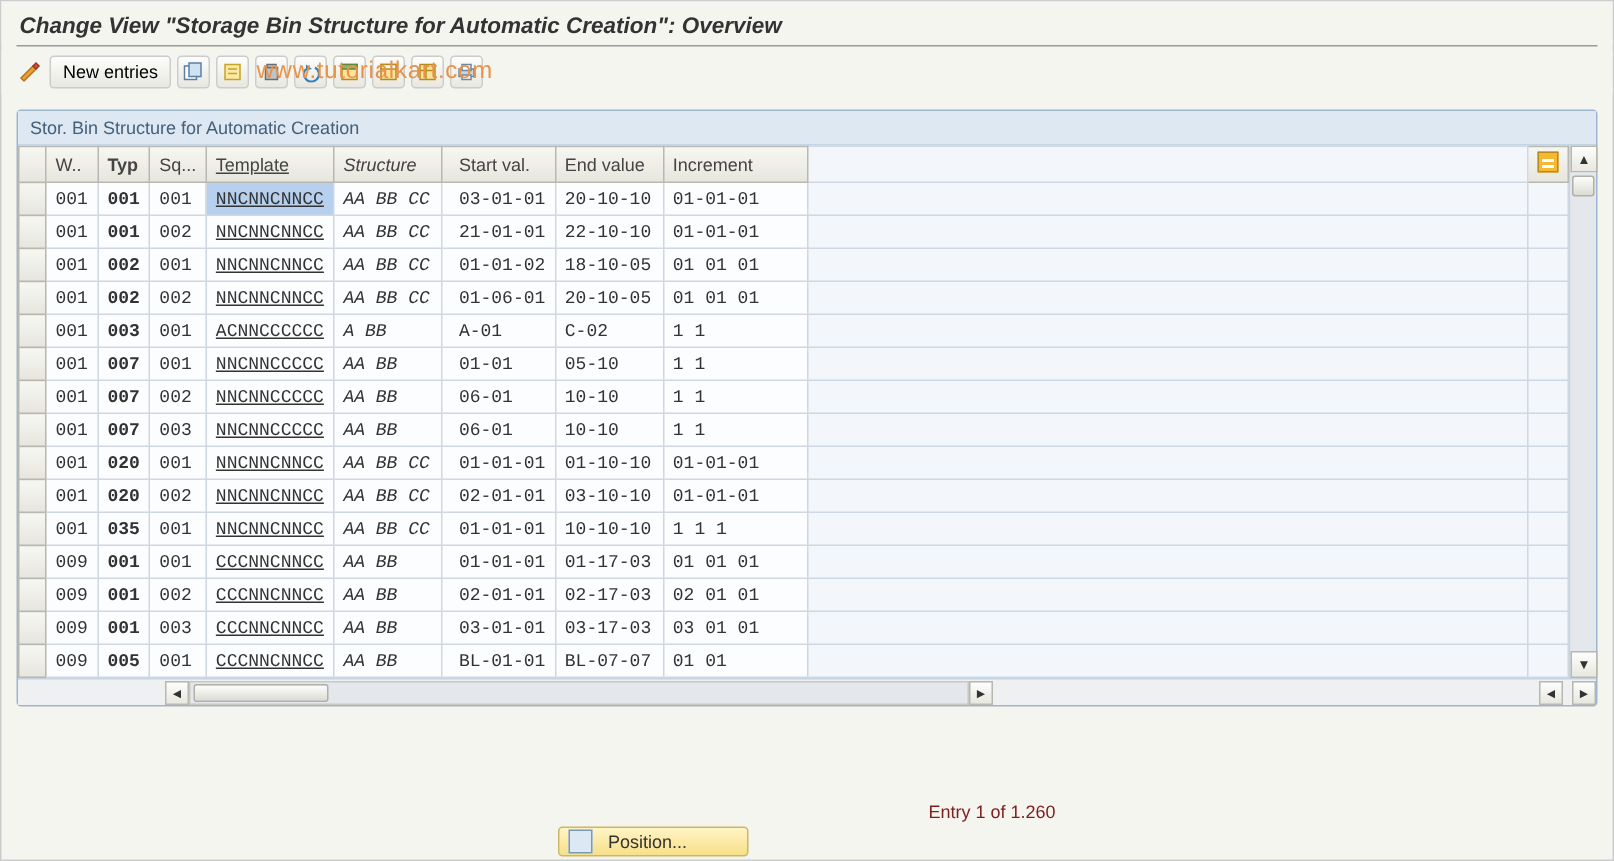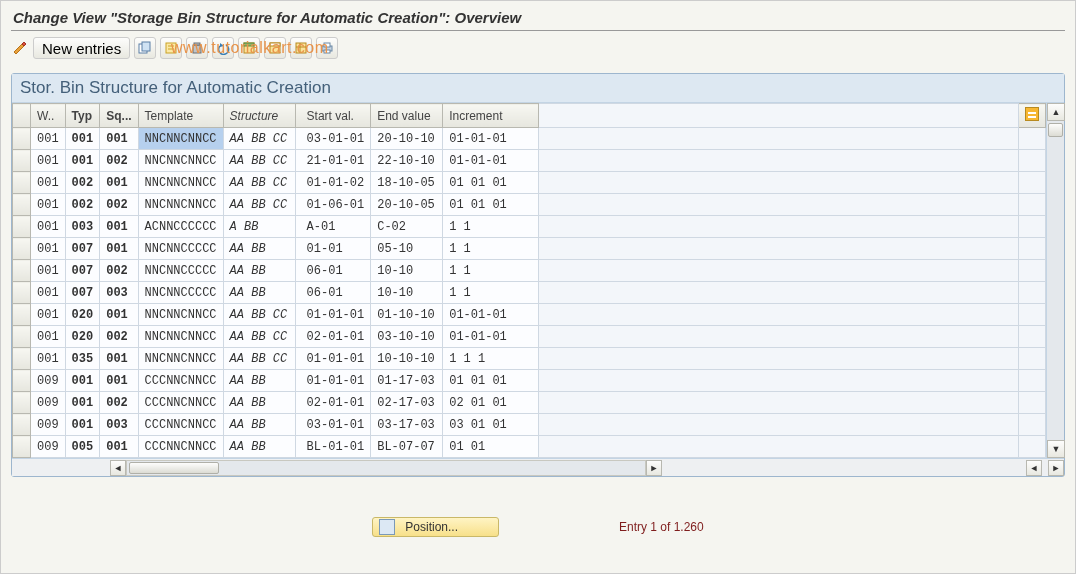--- a/index.html
+++ b/index.html
@@ -3,46 +3,46 @@
 <meta charset="utf-8">
 <style>
   * { box-sizing: border-box; }
   html,body { margin:0; padding:0; font-family: Arial, sans-serif; font-size:12px; color:#333; background:#fff; }
   .container { width:1076px; height:574px; position:relative; background:#f5f5f0; border:1px solid #ccc; }
   .titlebar { padding:8px 12px 4px 12px; font-size:15px; font-weight:bold; font-style:italic; color:#333; background:#f5f5f0; }
   .titlebar-underline { height:1px; background:#999; margin:0 10px 2px 10px; }
   .toolbar { display:flex; align-items:center; gap:4px; padding:4px 10px; background:#f5f5f0; }
   .tool-btn { width:22px; height:22px; display:flex; align-items:center; justify-content:center; border:1px solid #ccc; background:linear-gradient(#fdfdfc,#e8e8e0); border-radius:3px; cursor:pointer; font-size:12px; }
   .tool-btn.pencil { border:none; background:none; width:18px; }
-  .new-entries { height:22px; padding:0 8px; border:1px solid #ccc; background:linear-gradient(#fdfdfc,#e8e8e0); border-radius:3px; cursor:pointer; display:flex; align-items:center; font-size:15px; }
+  .new-entries { height:22px; padding:0 8px; border:1px solid #ccc; background:linear-gradient(#fdfdfc,#e8e8e0); border-radius:3px; cursor:pointer; display:flex; align-items:center; font-size:12px; }
   .watermark { position:absolute; left:170px; top:38px; font-size:16px; color:#e8934a; font-weight:500; letter-spacing:0.5px; pointer-events:none; }
   .panel { margin:10px; border:1px solid #9db6ce; background:#eef3f8; border-radius:3px; }
-  .panel-title { padding:4px 8px; font-size:17px; color:#44607a; background:#dde8f2; border-bottom:1px solid #c3d4e4; }
+  .panel-title { padding:4px 8px; font-size:12px; color:#44607a; background:#dde8f2; border-bottom:1px solid #c3d4e4; }
   .table-wrap { position:relative; display:flex; }
   .table-scroll { flex:1; overflow:hidden; }
   table { border-collapse:collapse; width:100%; font-size:12px; }
   th { background:linear-gradient(#f7f7f2,#e6e6de); border:1px solid #b8b8b0; padding:3px 6px; text-align:left; font-weight:normal; color:#444; height:22px; white-space:nowrap; }
   td { border:1px solid #cfd8e2; padding:2px 6px; background:#fcfdff; height:22px; white-space:nowrap; font-family: "Courier New", monospace; font-size:12px; color:#333; }
   td.rowsel { background:linear-gradient(#f7f7f2,#e6e6de); border:1px solid #b8b8b0; width:18px; }
   td.sel { background:#b6d0ee; }
   th.config-col, td.config-col { width:24px; text-align:center; }
   .right-scroll { width:18px; background:#eef0f2; border-left:1px solid #c3d4e4; display:flex; flex-direction:column; }
   .sb-btn { width:18px; height:18px; border:1px solid #b8b8b0; background:linear-gradient(#fdfdfc,#e8e8e0); font-size:9px; display:flex; align-items:center; justify-content:center; cursor:pointer; }
   .sb-track { flex:1; background:#e4e8ec; position:relative; }
   .sb-thumb { position:absolute; left:1px; right:1px; top:2px; height:14px; background:linear-gradient(#fdfdfc,#dcdcd4); border:1px solid #b0b0a8; border-radius:2px; }
   .hscroll-row { display:flex; align-items:center; height:18px; background:#eef0f2; border-top:1px solid #c3d4e4; }
   .hscroll-row .sb-btn { height:16px; }
   .hscroll-track { flex:0 0 520px; height:16px; background:#e4e8ec; position:relative; border:1px solid #c8c8c0; margin:0 0px; }
   .hscroll-thumb { position:absolute; top:1px; bottom:1px; left:2px; width:90px; background:linear-gradient(#fdfdfc,#dcdcd4); border:1px solid #b0b0a8; border-radius:2px; }
   .footer { display:flex; align-items:center; justify-content:center; gap:120px; padding:30px 0 20px 0; }
-  .pos-btn { display:flex; align-items:center; gap:10px; height:20px; padding:0 40px 0 6px; background:linear-gradient(#fff4c4,#f7e08a); border:1px solid #c9b868; border-radius:3px; cursor:pointer; font-size:12px; color:#333; }
+  .pos-btn { display:flex; align-items:center; gap:10px; height:20px; padding:0 40px 0 6px; background:linear-gradient(#fff4c4,#f7e08a); border:1px solid #c9b868; border-radius:3px; cursor:pointer; font-size:12px; color:#333;margin-top:40px; }
   .pos-icon { width:16px; height:16px; border:1px solid #7a99b8; background:#dce8f4; display:inline-block; }
   .entry-label { font-size:12px; color:#7f1d1d; }
-  th.w-col,td.w-col{width:30px;} th.typ-col,td.typ-col{width:32px;font-weight:bold;} th.sq-col,td.sq-col{width:34px;font-weight:bold;}
-  th.tpl-col,td.tpl-col{width:82px;} th.str-col,td.str-col{width:72px;font-style:italic;} th.sv-col,td.sv-col{width:72px;padding-left:11px;}
+  th.w-col,td.w-col{width:30px;} th.typ-col,td.typ-col{width:32px;font-weight:bold;} th.sq-col,td.sq-col{width:34px;}
+  th.tpl-col,td.tpl-col{width:82px;text-decoration:underline;} th.str-col,td.str-col{width:72px;font-style:italic;} th.sv-col,td.sv-col{width:72px;padding-left:11px;}
   th.ev-col,td.ev-col{width:72px;} th.inc-col,td.inc-col{width:96px;}
   .spacer-col { background:#f3f6fa !important; border:1px solid #cfd8e2; }
   .config-icon{ width:14px;height:14px;display:inline-block; background:
     linear-gradient(#f7b733,#f7b733); border:1px solid #b88a20; position:relative;}
   .config-icon:before{content:"";position:absolute;inset:2px;background:repeating-linear-gradient(0deg,#fff,#fff 2px,#f7b733 2px,#f7b733 4px);}
   svg { display:block; }
 </style>
 </head>
 <body>
 <div class="container">

